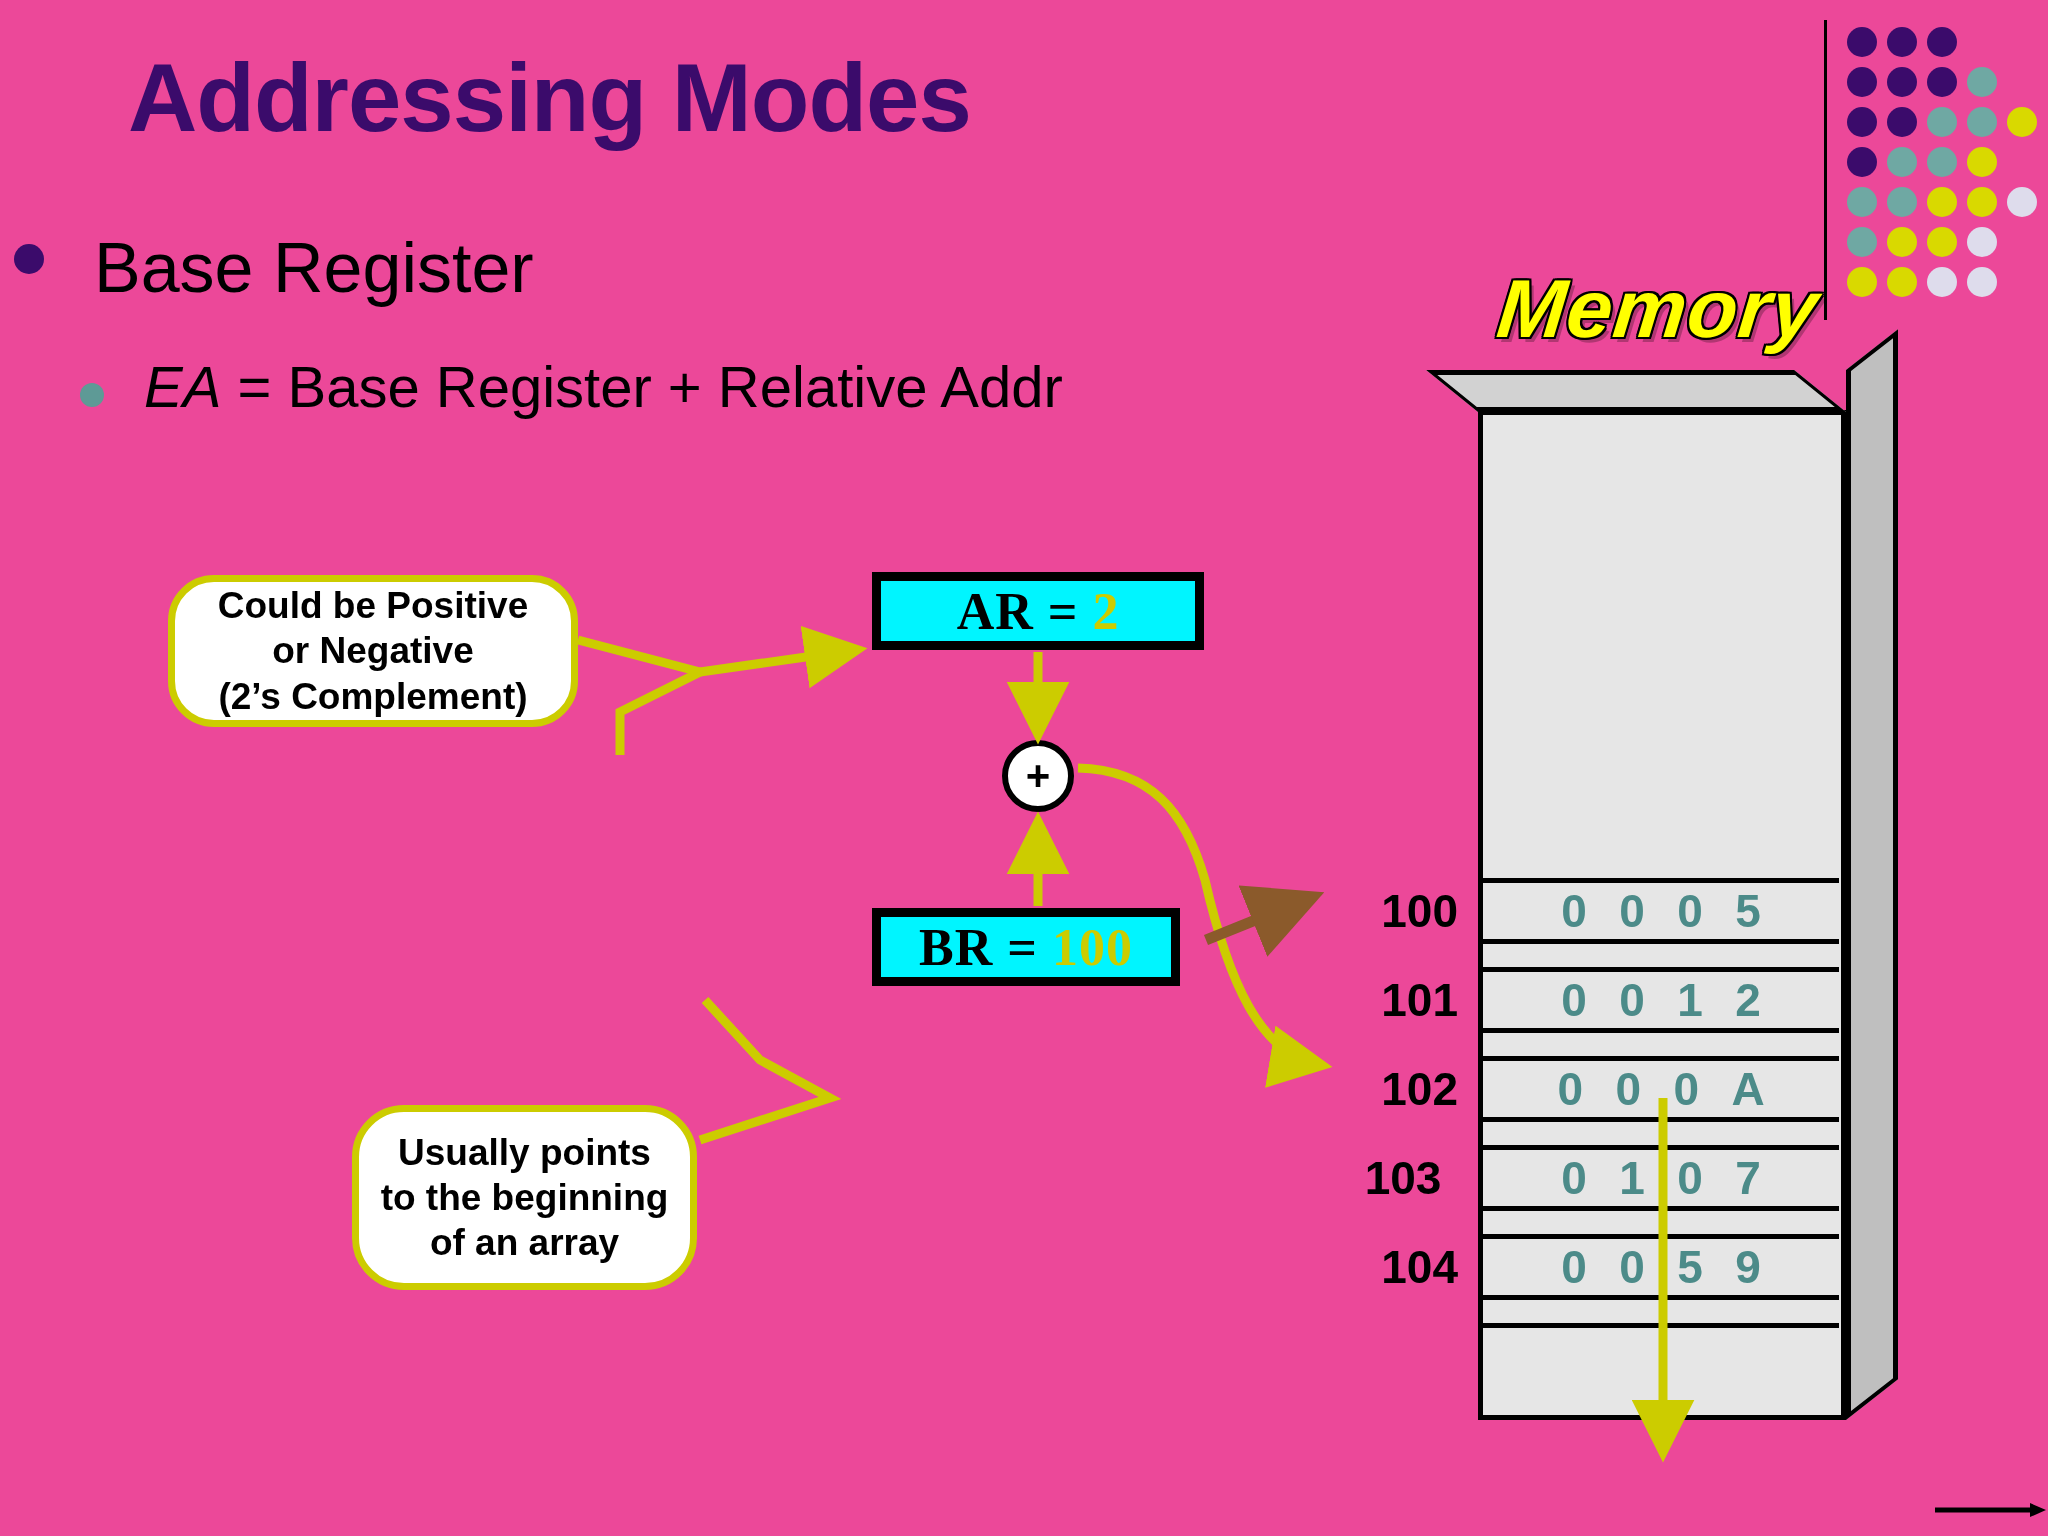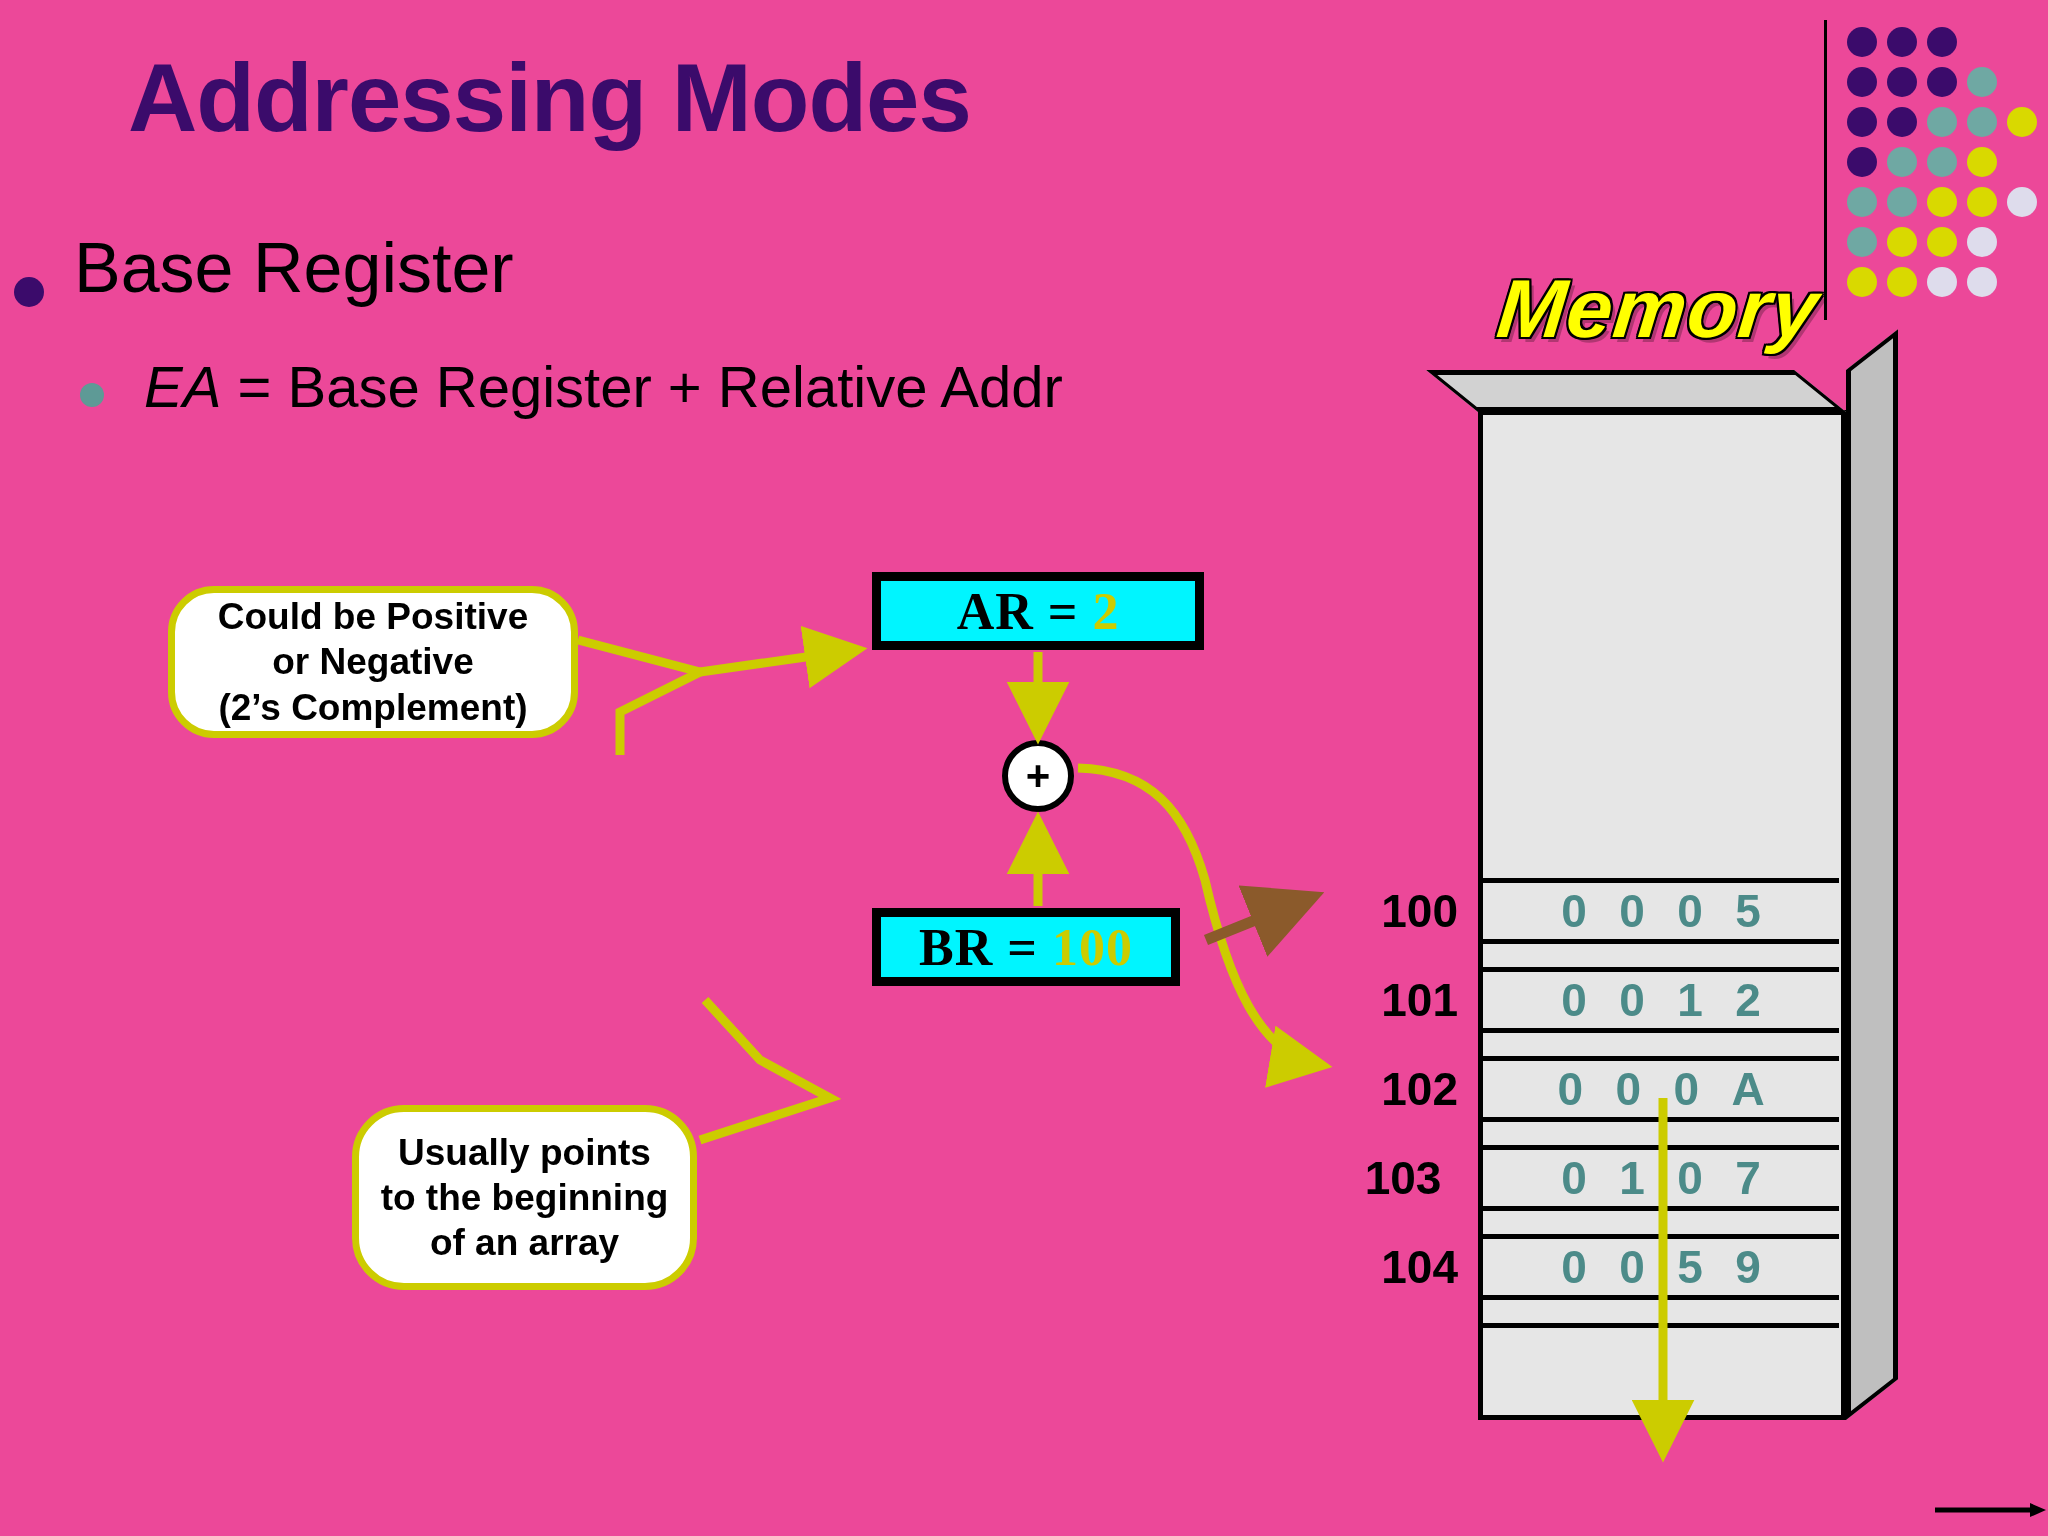--- a/index.html
+++ b/index.html
@@ -30,22 +30,22 @@
     white-space: nowrap;
     line-height: 1.05;
   }
 
   
   #bullet-level1 {
     position: absolute;
     left: 14px;
     top: 230px;
     display: flex;
-    align-items: flex-end;
-    gap: 30px;
+    align-items: flex-start;
+    gap: 50px;
   }
   #bullet-level1 .dot1 {
     width: 30px; height: 30px;
     border-radius: 50%;
     background: #3B0B6B;
     flex: 0 0 auto;
     margin-top: 14px;
   }
   #bullet-level1 .txt {
     font-size: 70px;
@@ -91,21 +91,20 @@
     font-weight: bold;
     color: #000000;
     line-height: 1.22;
   }
   #callout-ar {
     left: 168px;
     top: 575px;
     width: 410px;
     height: 152px;
     font-size: 37px;
-    margin-top: 11px;
   }
   #callout-br {
     left: 352px;
     top: 1105px;
     width: 345px;
     height: 185px;
     font-size: 37px;
     border-radius: 52px;
   }
 

